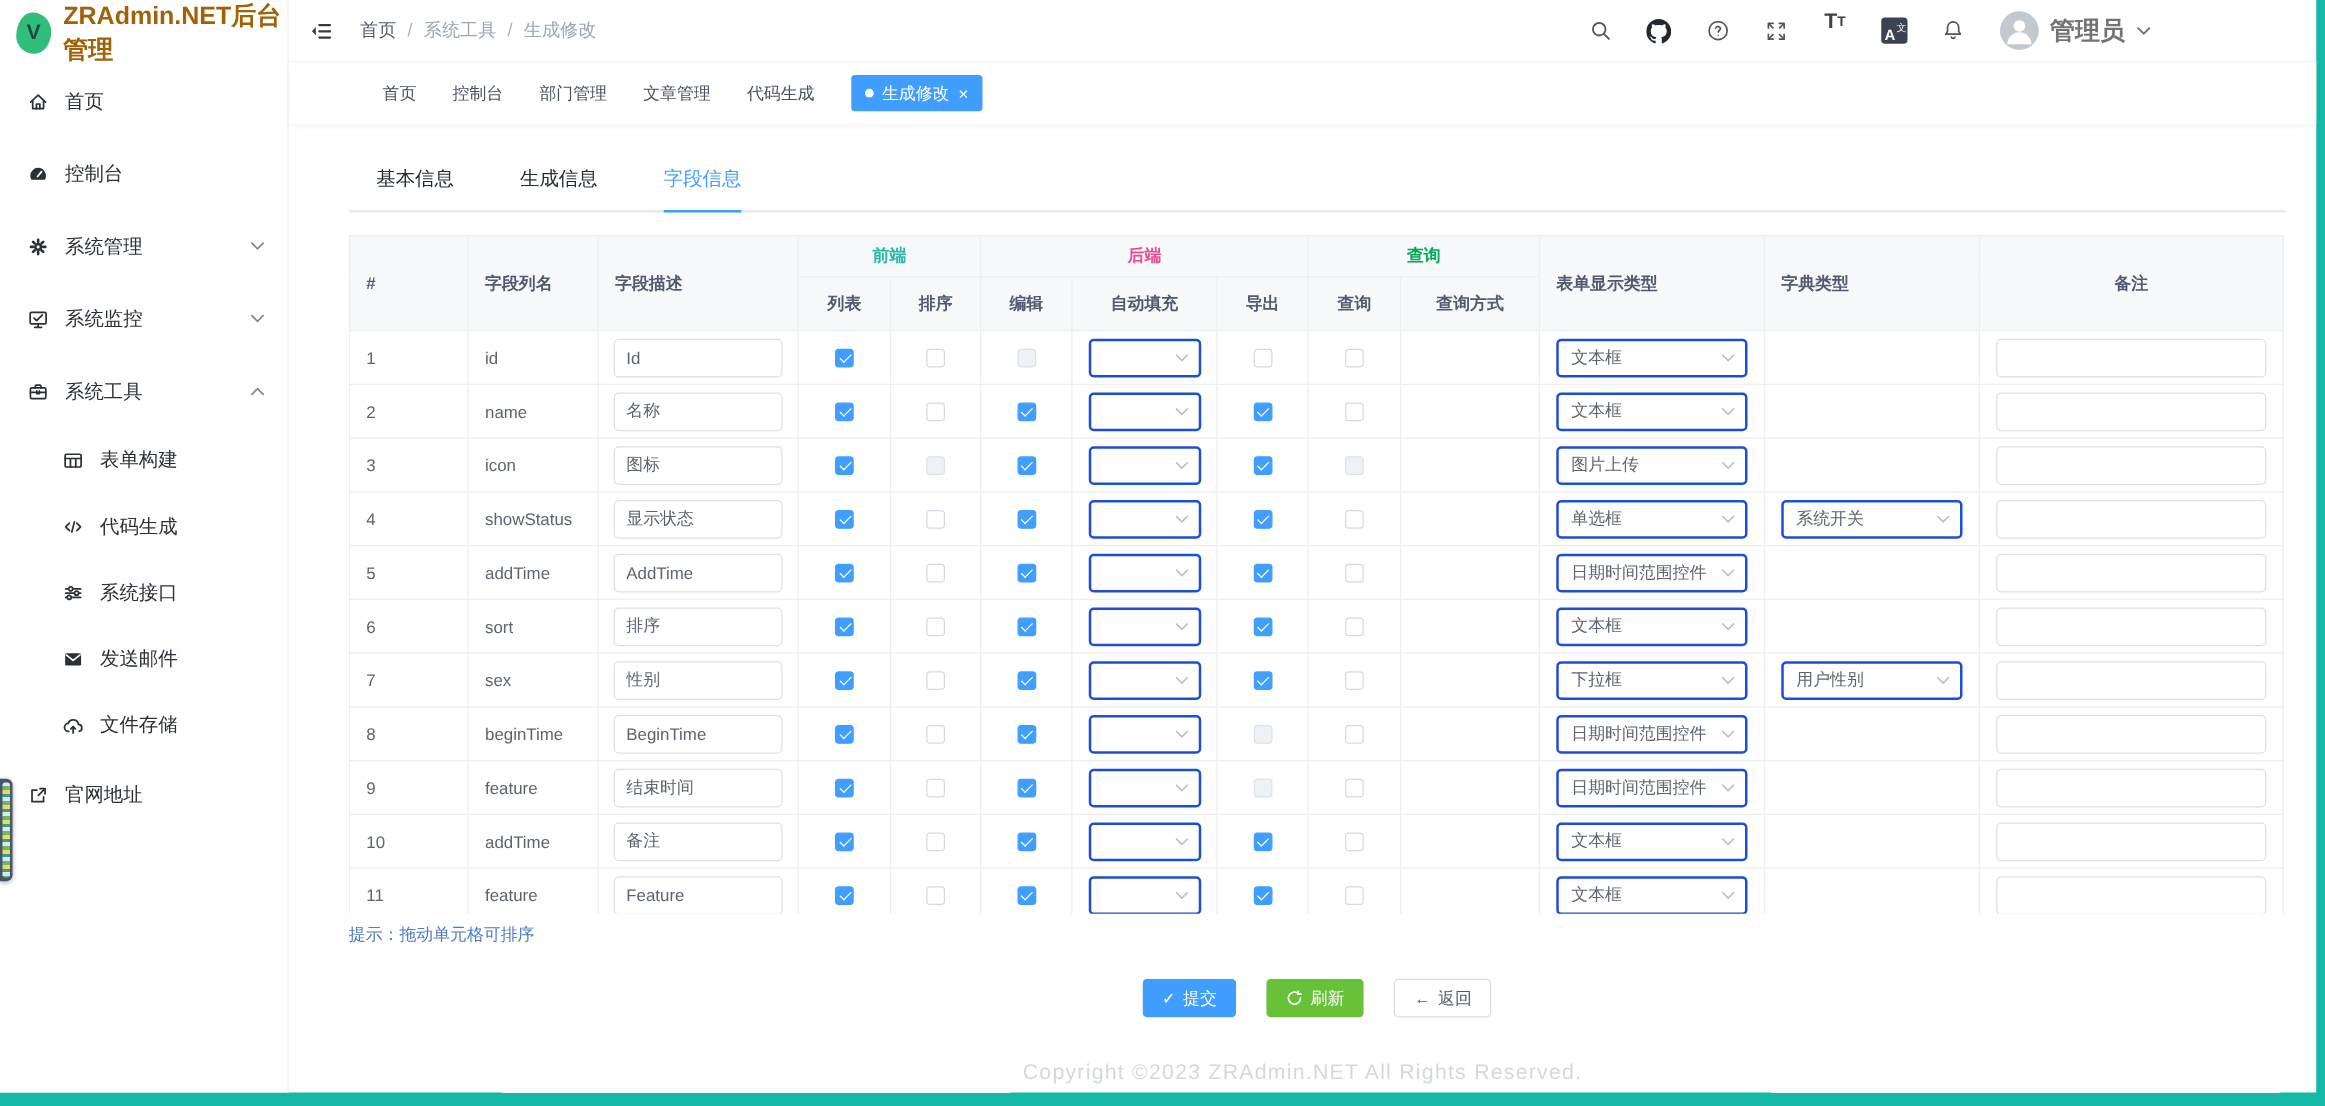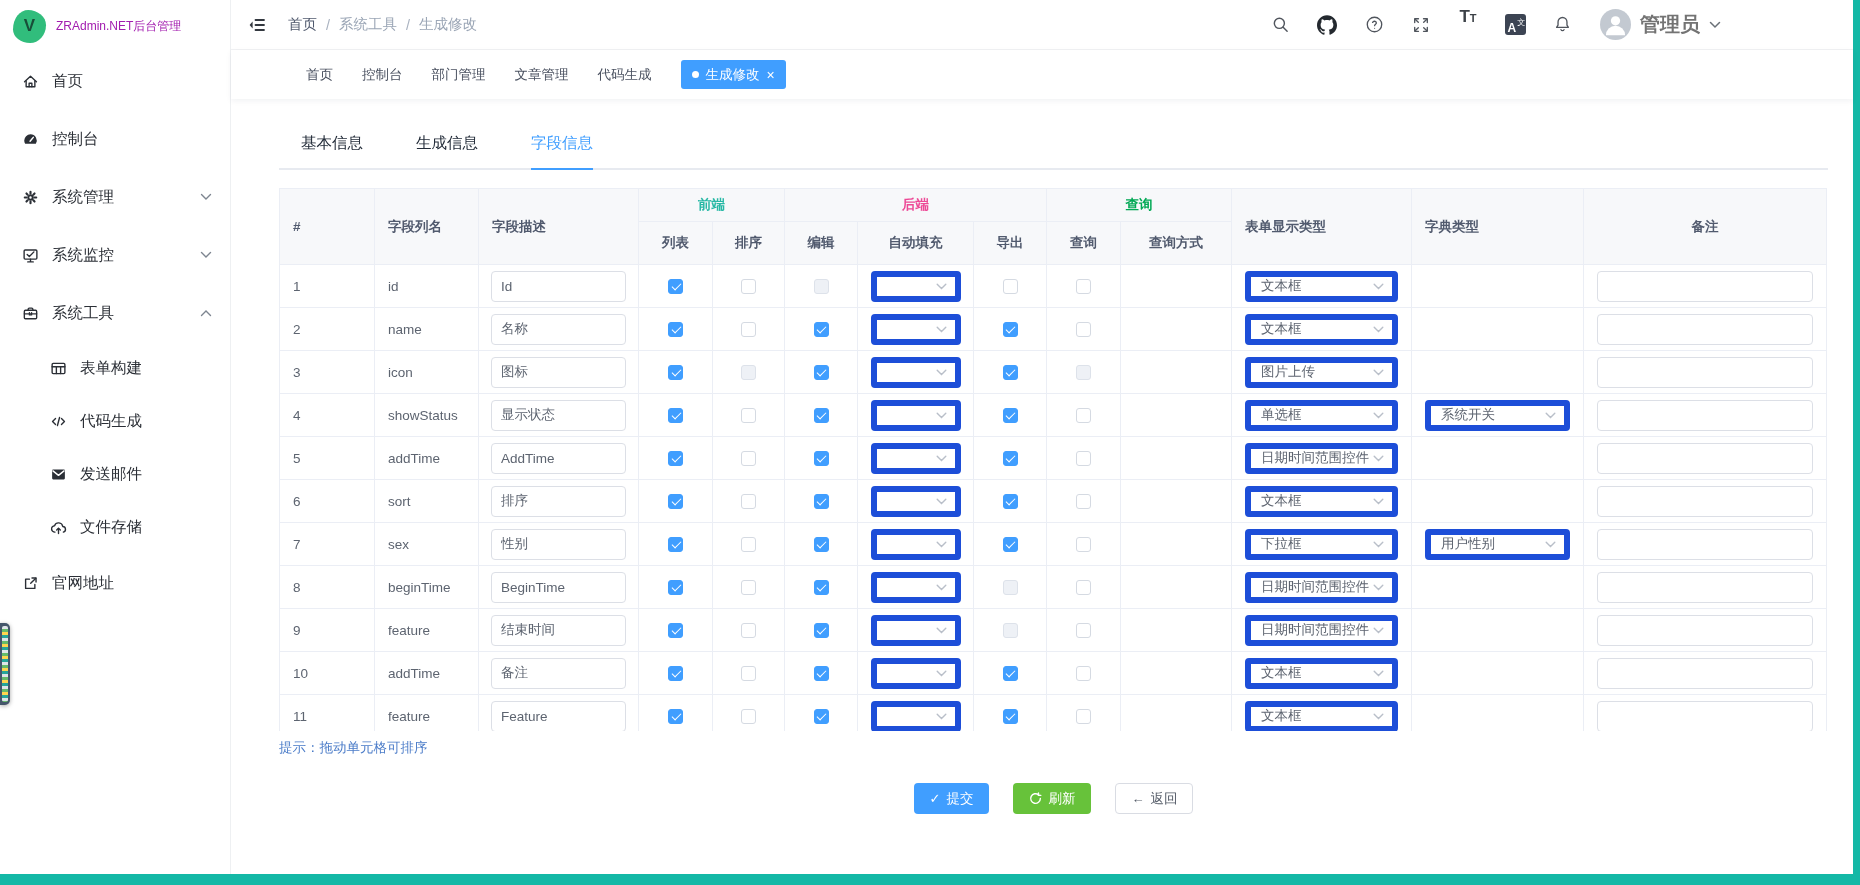--- a/index.html
+++ b/index.html
@@ -5,21 +5,21 @@
   * { margin:0; padding:0; box-sizing:border-box; }
   html,body { width:100%; height:100%; }
   body { background:#14b8a6; font-family:"Liberation Sans","DejaVu Sans",sans-serif; overflow:hidden; }
   .page { position:fixed; top:0; left:0; right:7px; bottom:11px; background:#fff; display:flex; color:#303133; }
 
   
   .sidebar { width:231px; flex-shrink:0; border-right:1px solid #eef0f2; background:#fff; display:flex; flex-direction:column; }
   .logo-row { height:52px; display:flex; align-items:center; gap:10px; padding-left:13px; cursor:pointer; }
   .logo-mark { width:33px; height:33px; background:#31bd7c; border-radius:46% 54% 48% 52%/58% 46% 54% 42%;
                color:#184e38; font-weight:700; font-size:17px; display:flex; align-items:center; justify-content:center; }
-  .app-title { font-size:12px; font-weight:400; color:#a21caf; }
+  .app-title { font-size:20px; font-weight:700; color:#a16207; }
   .menu { flex:1; padding-top:0; }
   .menu-item { height:58px; display:flex; align-items:center; gap:13px; padding:0 18px 0 21px;
                font-size:15.5px; color:#2b2f36; cursor:pointer; }
   .menu-item.sub { height:53px; padding-left:49px; }
   .mi-icon { width:18px; height:18px; display:flex; align-items:center; justify-content:center; color:#2b2f36; }
   .chev { margin-left:auto; color:#7d8590; display:flex; }
 
   
   .main { flex:1; min-width:0; display:flex; flex-direction:column; }
   .navbar { height:50px; flex-shrink:0; display:flex; align-items:center; padding-left:17px; border-bottom:1px solid #f1f2f4; }
@@ -67,21 +67,21 @@
   td.pl { padding-left:13px; text-align:left; }
   td.ctr { text-align:center; }
 
   .cb { width:15px; height:15px; display:inline-block; vertical-align:middle; border:1px solid #d5dae2;
         border-radius:3px; background:#fff; position:relative; cursor:pointer; }
   .cb.checked { background:#409eff; border-color:#409eff; }
   .cb.checked::after { content:""; position:absolute; left:4.5px; top:1.5px; width:4px; height:8px;
         border-right:1.6px solid #fff; border-bottom:1.6px solid #fff; transform:rotate(45deg); }
   .cb.disabled { background:#eef1f6; border-color:#dde2ea; cursor:not-allowed; }
 
-  .sel { height:31px; border:6px solid #1d4ed8; border-radius:4px; background:#fff; display:flex; align-items:center;
+  .sel { height:31px; border:2px solid #1d4ed8; border-radius:4px; background:#fff; display:flex; align-items:center;
          justify-content:space-between; gap:4px; padding:0 8px 0 10px; color:#5d6470; cursor:pointer; overflow:hidden; }
   .sel-text { white-space:nowrap; overflow:hidden; flex:1; text-align:left; }
   .sel-arrow { display:flex; flex-shrink:0; color:#b9bfc9; }
   .sel-auto { width:90px; margin:0 auto; }
   .sel-wide { width:calc(100% - 26px); margin-left:13px; }
   .txt { height:31px; border:1px solid #dcdfe6; border-radius:4px; padding:0 9px; font-size:13.5px; color:#5d6470;
          font-family:"Liberation Sans","DejaVu Sans",sans-serif; outline:none; background:#fff; }
   .txt-desc { width:calc(100% - 24px); margin-left:12px; }
   .txt-remark { width:calc(100% - 26px); }
 
@@ -186,20 +186,31 @@
           <span class="mi-label">表单构建</span>
         </div>
         <div class="menu-item sub">
           <span class="mi-icon">
             <svg viewBox="0 0 16 16" width="17" height="17" fill="none" stroke="currentColor" stroke-width="1.3" stroke-linecap="round" stroke-linejoin="round">
               <path d="M5.2 5.2 2.4 8l2.8 2.8M10.8 5.2 13.6 8l-2.8 2.8"></path>
               <path d="M9 4.2 7 11.8"></path>
             </svg>
           </span>
           <span class="mi-label">代码生成</span>
+        </div>
+        <div class="menu-item sub">
+          <span class="mi-icon">
+            <svg viewBox="0 0 16 16" width="17" height="17" fill="none" stroke="currentColor" stroke-width="1.3" stroke-linecap="round" stroke-linejoin="round">
+              <path d="M2.4 4.8h11.2M2.4 8h11.2M2.4 11.2h11.2"></path>
+              <circle cx="6.2" cy="4.8" r="1.5" fill="#fff"></circle>
+              <circle cx="10.6" cy="8" r="1.5" fill="#fff"></circle>
+              <circle cx="5" cy="11.2" r="1.5" fill="#fff"></circle>
+            </svg>
+          </span>
+          <span class="mi-label">系统接口</span>
         </div>
         <div class="menu-item sub">
           <span class="mi-icon">
             <svg viewBox="0 0 16 16" width="17" height="17" fill="none" stroke="currentColor" stroke-width="1.3" stroke-linecap="round" stroke-linejoin="round">
               <rect x="2" y="3.4" width="12" height="9.2" rx="1" fill="currentColor" stroke="none"></rect>
               <path d="M2.8 4.6 8 8.8l5.2-4.2" stroke="#fff" stroke-width="1.3"></path>
             </svg>
           </span>
           <span class="mi-label">发送邮件</span>
         </div>
@@ -759,16 +770,19 @@
             </span>
             <span>刷新</span>
           </button>
           <button class="btn btn-plain">
             <span class="btn-ic">←</span>
             <span>返回</span>
           </button>
         </div>
     </div>
 
+    <footer class="footer">
+      <span>Copyright ©2023 ZRAdmin.NET All Rights Reserved.</span>
+    </footer>
   </div>
 
   <div class="mini-widget"></div>
 </div>
 
 </body></html>

